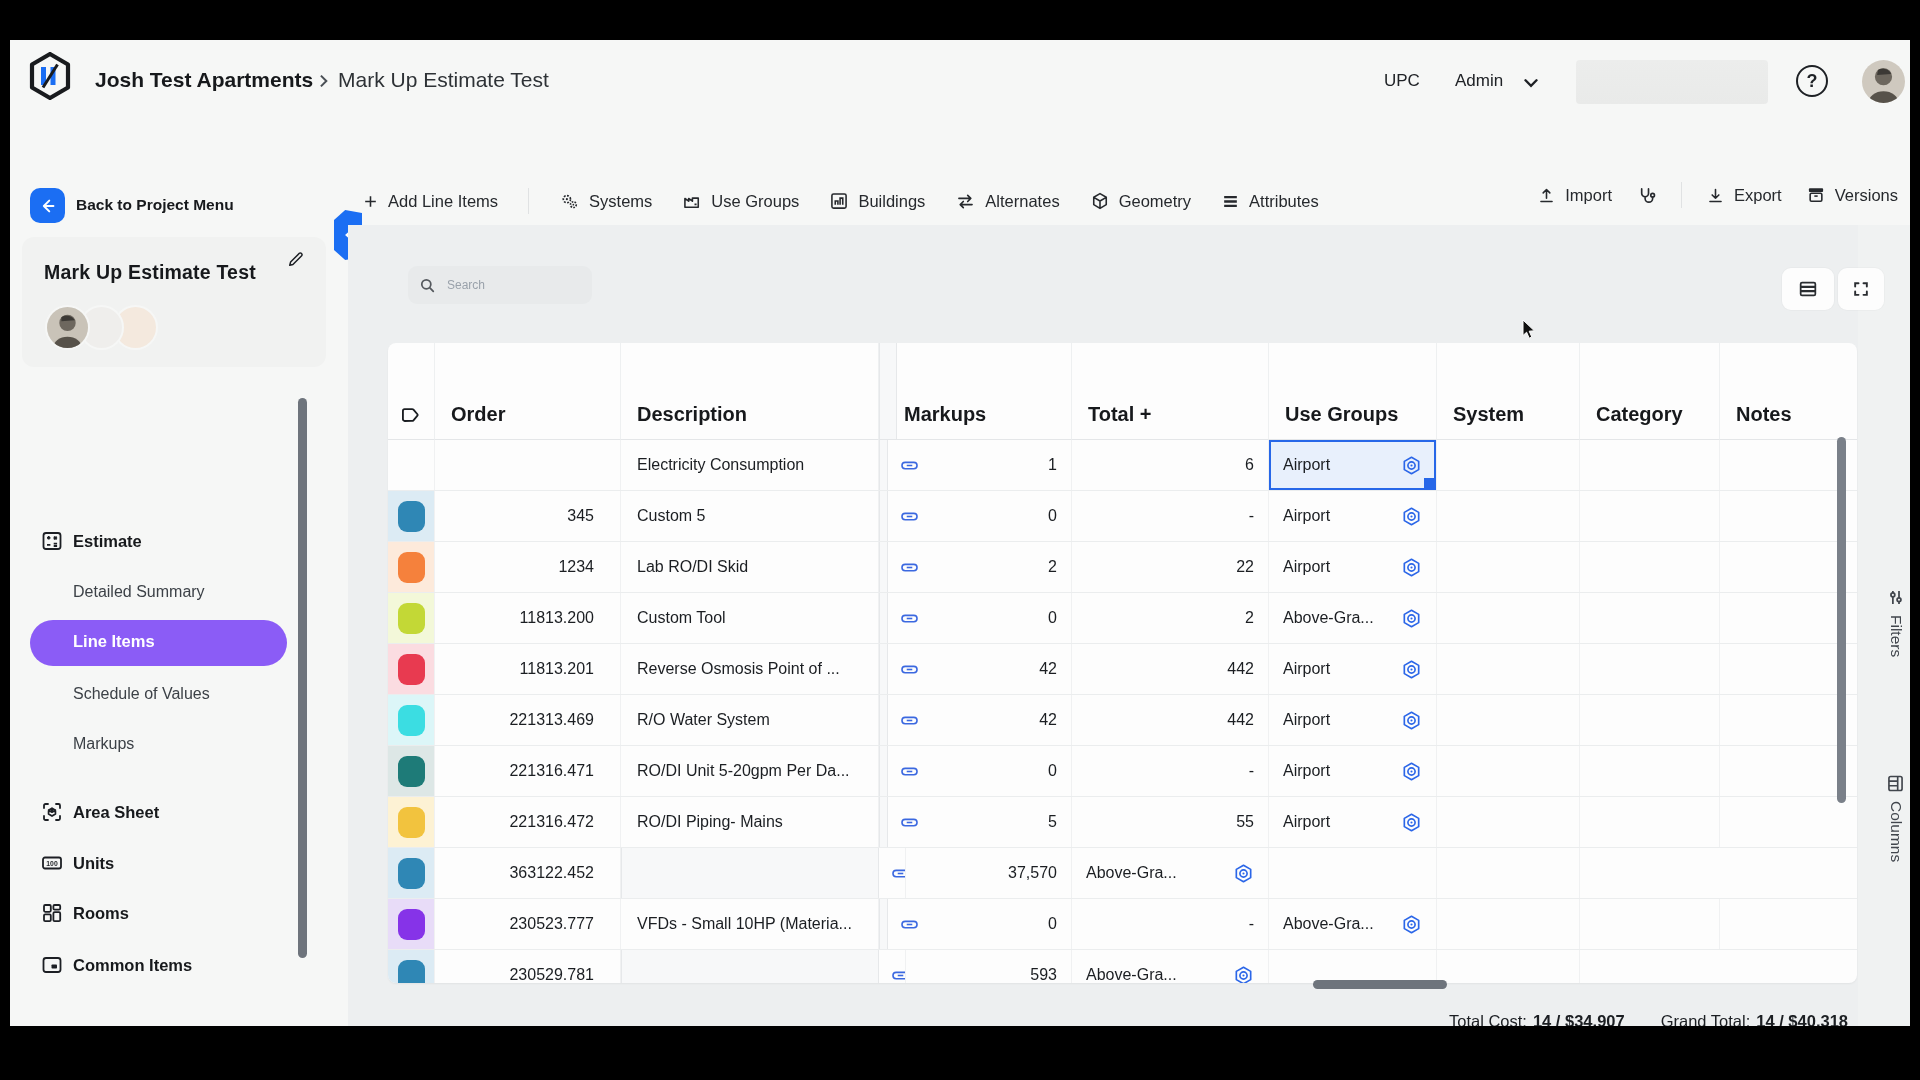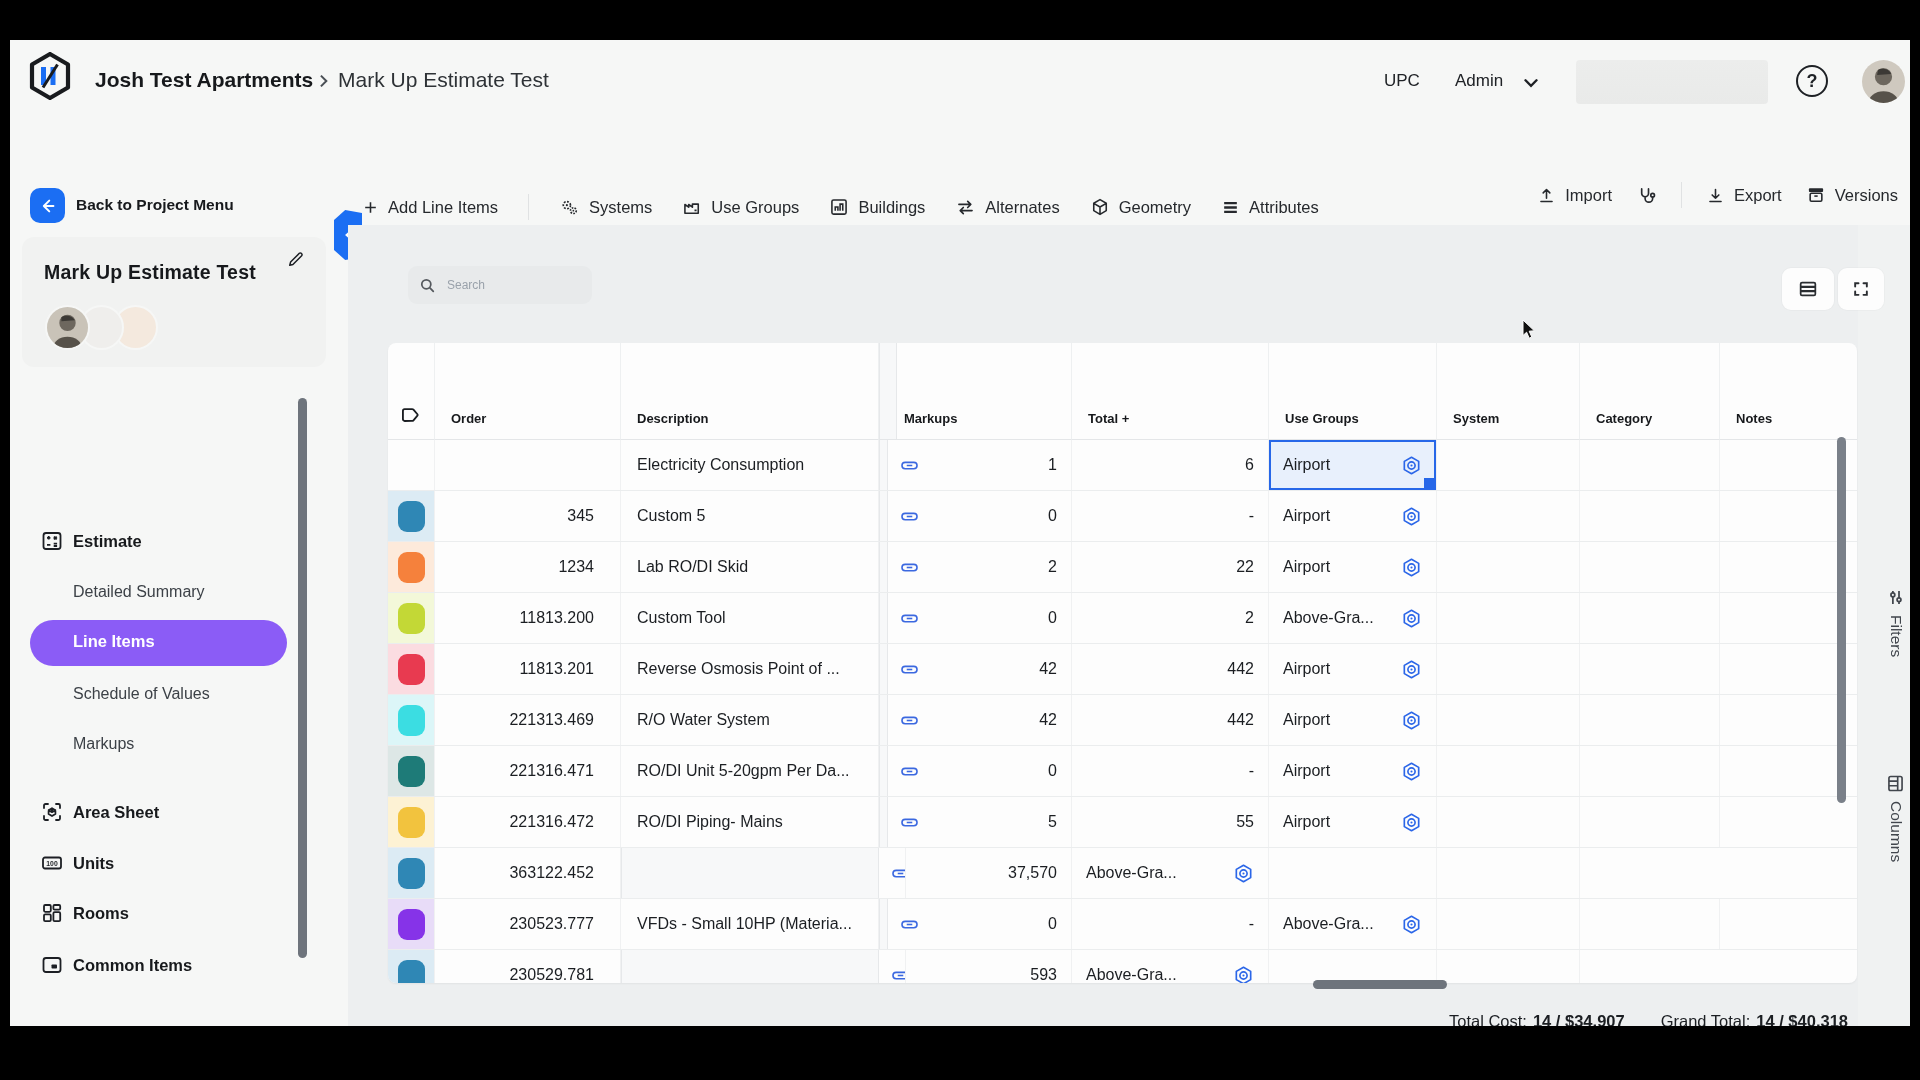--- a/index.html
+++ b/index.html
@@ -14,21 +14,21 @@
   .hdr{position:absolute;left:0;top:0;width:100%;height:85px;background:#f6f7f6;}
   .crumb-proj{font-size:21px;font-weight:bold;color:#17191c;}
   .crumb-page{font-size:21px;color:#2e3236;}
   .hdr-right-label{font-size:17px;color:#202327;}
   .redacted{background:linear-gradient(#ecedec,#e9eae9);border-radius:4px;filter:blur(.6px);}
   .help-circle{width:32px;height:32px;border:2.6px solid #1e2125;border-radius:50%;display:flex;align-items:center;justify-content:center;font-weight:bold;font-size:18px;color:#1e2125;}
   .avatar{border-radius:50%;overflow:hidden;display:block;}
 
   
   .tbar{position:absolute;left:338px;top:125px;right:0;height:60px;display:flex;align-items:center;}
-  .tb-left{position:absolute;left:14px;top:12px;height:60px;display:flex;align-items:center;gap:30px;}
+  .tb-left{position:absolute;left:14px;top:6px;height:60px;display:flex;align-items:center;gap:30px;}
   .tb-right{position:absolute;right:12px;top:0;height:60px;display:flex;align-items:center;gap:24px;}
   .tb-item{display:flex;align-items:center;gap:9px;font-size:16.5px;color:#26292d;cursor:pointer;white-space:nowrap;}
   .tb-sep{width:1px;height:26px;background:#e0e2e3;}
 
   
   .sbar{position:absolute;left:0;top:125px;width:328px;height:861px;background:#f6f7f6;}
   .back-btn{position:absolute;left:20px;top:23px;width:35px;height:35px;background:#1b6ef3;border-radius:10px;display:flex;align-items:center;justify-content:center;}
   .back-label{position:absolute;left:66px;top:31px;font-size:15.5px;font-weight:bold;color:#17191c;}
   .proj-card{position:absolute;left:12px;top:72px;width:304px;height:130px;background:#f1f2f1;border-radius:12px;}
   .proj-title{position:absolute;left:34px;top:96px;font-size:19.5px;font-weight:bold;color:#17191c;letter-spacing:.2px;}
@@ -48,21 +48,21 @@
   .rstrip{position:absolute;right:0;top:0;width:62px;height:100%;background:#f0f2f2;}
   .search{position:absolute;left:60px;top:41px;width:184px;height:38px;background:#e8eaeb;border-radius:9px;display:flex;align-items:center;padding:0 10px;gap:8px;}
   .search input{border:none;background:transparent;outline:none;font-size:12px;color:#333;width:120px;font-family:"Liberation Sans",sans-serif;}
   .search input::placeholder{color:#9aa2ab;}
   .mini-btn{position:absolute;top:43px;height:42px;background:#fdfdfd;border-radius:9px;display:flex;align-items:center;justify-content:center;box-shadow:0 0 0 1px rgba(0,0,0,0.02);}
 
   
   .card{position:absolute;left:40px;top:118px;width:1469px;height:640px;background:#fdfdfd;border-radius:8px;overflow:hidden;box-shadow:0 1px 2px rgba(0,0,0,.05);}
   .tgrid{display:grid;grid-template-columns:47px 186px 258px 9px 184px 197px 168px 143px 140px minmax(0,1fr);}
   .thead{height:97px;}
-  .thead .cell{display:flex;align-items:flex-end;padding-bottom:13px;font-size:13px;font-weight:bold;color:#17191c;border-bottom:1px solid #e4e6e8;border-right:1px solid #eef0f1;padding-left:16px;}
+  .thead .cell{display:flex;align-items:flex-end;padding-bottom:13px;font-size:20px;font-weight:bold;color:#17191c;border-bottom:1px solid #e4e6e8;border-right:1px solid #eef0f1;padding-left:16px;}
   .thead .tagcell{justify-content:center;padding-left:0;align-items:flex-end;}
   .trow{height:51px;border-bottom:1px solid #ebedee;}
   .cell{position:relative;display:flex;align-items:center;overflow:hidden;white-space:nowrap;}
   .trow .cell{border-right:1px solid #f0f1f2;font-size:16px;color:#1b1e22;}
   .sepcol{background:#f7f8f9;border-left:1px solid #e6e8ea;border-right:1px solid #e6e8ea !important;}
   .swatch{justify-content:center;}
   .chip{width:27px;height:31px;border-radius:9px;display:block;}
   .num{justify-content:flex-end;padding-right:26px;}
   .desc{padding-left:16px;}
   .markups{padding:0 14px 0 12px;}

